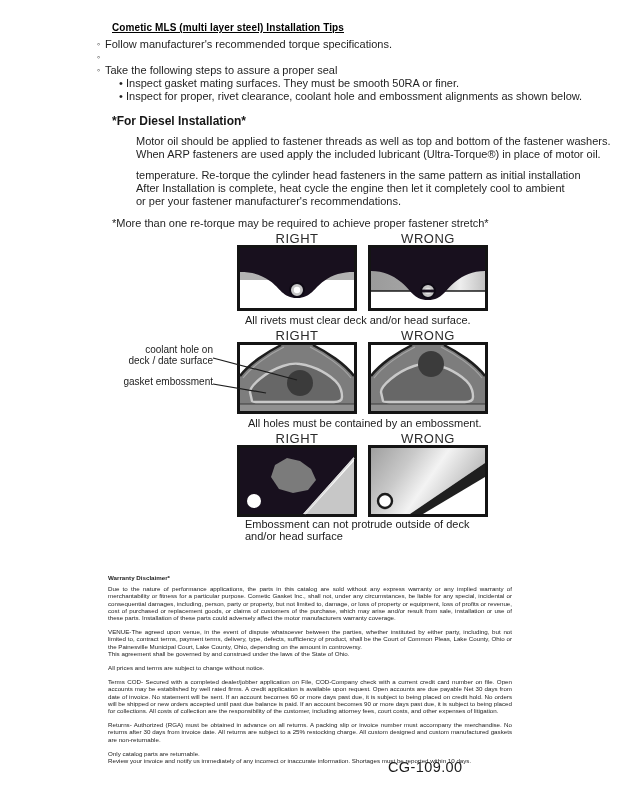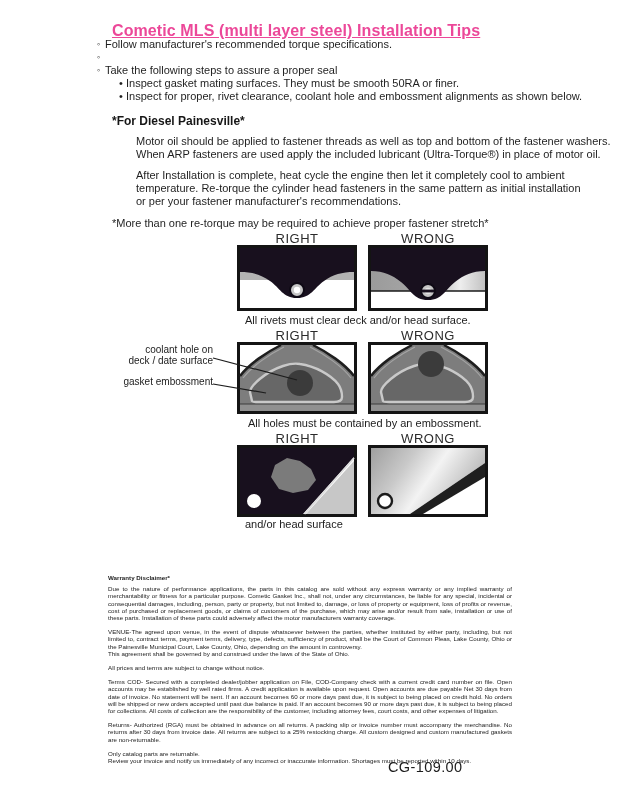--- a/index.html
+++ b/index.html
@@ -1,22 +1,22 @@
 <!DOCTYPE html>
 <html><head>
 <meta charset="utf-8">
 <style>
   html,body { margin:0; padding:0; background:#ffffff; }
   .page {
     position:relative; width:618px; height:800px; background:#ffffff;
     font-family:"Liberation Sans", sans-serif; color:#1f1f1f; overflow:hidden;
   }
   .title {
-    position:absolute; left:112px; top:22px; font-size:16px; font-weight:bold;
-    color:#ec4899; text-decoration:underline; white-space:nowrap; letter-spacing:0.1px;
+    position:absolute; left:112px; top:22px; font-size:10px; font-weight:bold;
+    color:#000000; text-decoration:underline; white-space:nowrap; letter-spacing:0.1px;
   }
   .bullets { position:absolute; left:97px; top:38px; font-size:11px; line-height:13px; width:460px; }
   .b-row { display:flex; white-space:nowrap; }
   .b-row .bm { font-size:9px; width:8px; flex:0 0 8px; position:relative; top:-0.5px; }
   .b-row.sub { padding-left:22px; }
   .b-row.sub .bm { font-size:11px; width:7px; flex:0 0 7px; top:0; }
 
   .diesel { position:absolute; left:112px; top:115px; width:445px; font-size:11px; line-height:13px; }
   .diesel h2 { margin:0 0 7px 0; font-size:12px; font-weight:bold; color:#161616; }
   .para { margin:0 0 8px 0; }
@@ -61,28 +61,28 @@
       <span class="bm">•</span>
       <span>Inspect gasket mating surfaces.  They must be smooth 50RA or finer.</span>
     </div>
     <div class="b-row sub">
       <span class="bm">•</span>
       <span>Inspect for proper, rivet clearance, coolant hole and embossment alignments as shown below.</span>
     </div>
   </div>
 
   <div class="diesel">
-    <h2>*For Diesel Painesville*</h2>
+    <h2>*For Diesel Installation*</h2>
     <div class="para">
       <div>Motor oil should be applied to fastener threads as well as top and bottom of the fastener washers.</div>
       <div>When ARP fasteners are used apply the included lubricant (Ultra-Torque®) in place of motor oil.</div>
     </div>
     <div class="para">
+      <div>temperature. Re-torque the cylinder head fasteners in the same pattern as initial installation</div>
       <div>After Installation is complete, heat cycle the engine then let it completely cool to ambient</div>
-      <div>temperature. Re-torque the cylinder head fasteners in the same pattern as initial installation</div>
       <div>or per your fastener manufacturer's recommendations.</div>
     </div>
     <div class="note">*More than one re-torque may be required to achieve proper fastener stretch*</div>
   </div>
 
   <div class="dlabel" style="left:237px; top:231px;">RIGHT</div>
   <div class="dlabel" style="left:368px; top:231px;">WRONG</div>
 
   <svg class="dpanel" style="left:237px; top:245px;" width="120" height="66" viewBox="0 0 120 66">
     <rect x="1.5" y="1.5" width="117" height="63" fill="#ffffff" stroke="#141414" stroke-width="3"></rect>
@@ -177,20 +177,21 @@
           <stop offset="1" stop-color="#b5b5b5"></stop>
       </linearGradient>
     </defs>
     <rect x="1.5" y="1.5" width="117" height="69" fill="#ffffff" stroke="#141414" stroke-width="3"></rect>
     <polygon points="3,3 117,3 117,18 42,69 3,69" fill="url(#g3)"></polygon>
     <polygon points="117,18 117,32 55,69 42,69" fill="#1f1f1f"></polygon>
     <circle cx="17" cy="56" r="7" fill="#ffffff" stroke="#1c1c1c" stroke-width="2.4"></circle>
   </svg>
 
   <div class="caption" style="left:237px; top:518px;">
+    <div>Embossment can not protrude outside of deck</div>
     <div>and/or head surface</div>
   </div>
 
   <div class="warranty">
     <div class="w-head">Warranty Disclaimer*</div>
     <div class="w-para">Due to the nature of performance applications, the parts in this catalog are sold without any express warranty or any implied warranty of merchantability or fitness for a particular purpose.  Cometic Gasket Inc., shall not, under any circumstances, be liable for any special, incidental or consequential damages, including, person, party or property, but not limited to, damage, or loss of property or equipment, loss of profits or revenue, cost of purchased or replacement goods, or claims of customers of the purchase, which may arise and/or result from sale, installation or use of these parts.  Installation of these parts could adversely affect the motor manufacturers warranty coverage.</div>
     <div class="w-para">
       <div class="w-line">VENUE-The agreed upon venue, in the event of dispute whatsoever between the parties, whether instituted by either party, including, but not limited to, contract terms, payment terms, delivery, type, defects, sufficiency of product, shall be the Court of Common Pleas, Lake County, Ohio or the Painesville Municipal Court, Lake County, Ohio, depending on the amount in controversy.</div>
       <div class="w-line">This agreement shall be governed by and construed under the laws of the State of Ohio.</div>
     </div>

